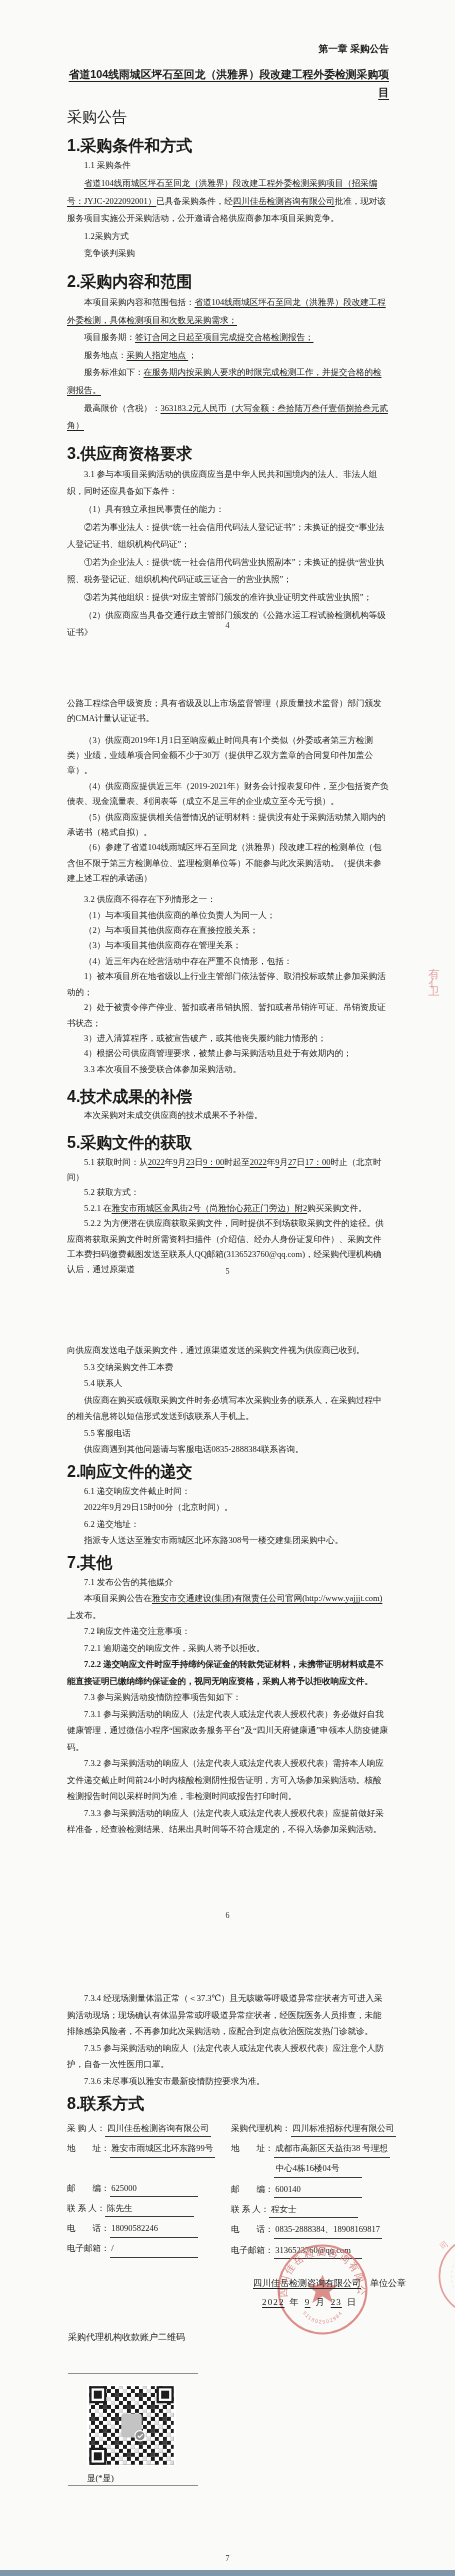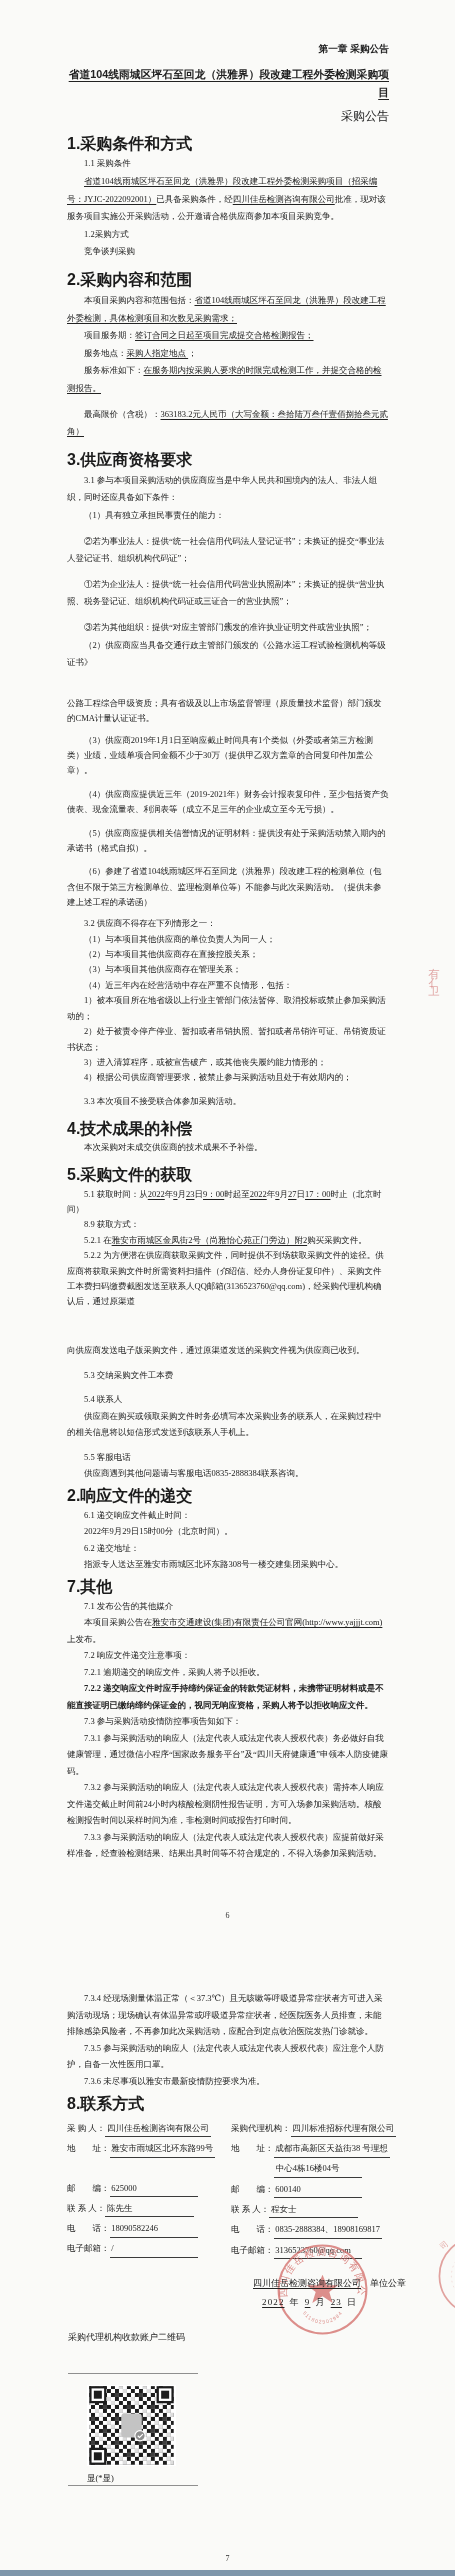--- a/index.html
+++ b/index.html
@@ -13,24 +13,24 @@
   .pg3 .b,.pg4 .b{line-height:16.5px}
   .in{text-indent:2em}
   .h1{font-family:"Liberation Sans","DejaVu Sans",sans-serif;font-weight:700;
       font-size:16px;line-height:15px;margin:11.4px 0 4.6px;color:#1c1c1c}
   .pg3 .h1,.pg4 .h1{margin:6.8px 0 3.4px}
   .chapter{font-family:"Liberation Sans","DejaVu Sans",sans-serif;font-weight:700;
       font-size:9.7px;line-height:13.7px;text-align:right;margin:0}
   .title{font-family:"Liberation Sans","DejaVu Sans",sans-serif;font-weight:700;
       font-size:10.8px;line-height:18px;text-align:right;margin:9px 0 0}
   .title span{text-decoration:underline;text-underline-offset:2.8px}
-  .subtitle{font-size:12px;text-align:right;margin:6.8px 0 0}
+  .subtitle{font-size:15px;text-align:left;margin:6.8px 0 0}
   .u{text-decoration:underline;text-underline-offset:2.3px}
   .bold{font-weight:700}
-  .mt6{margin-top:8px}.mt10{margin-top:5.7px}.mt14{margin-top:8px}
+  .mt6{margin-top:0}.mt10{margin-top:5.7px}.mt14{}
   .pagenum{position:absolute;left:0;width:455px;text-align:center;font-size:8px;color:#333}
   .pn4{top:621px}.pn5{top:1267px}.pn6{top:1911px}.pn7{top:2554px}
   
   .contact{display:flex;gap:15px;margin-top:9px;font-size:8.5px}
   .ccol{display:flex;flex-direction:column}
   .ccol.l{width:149px}.ccol.r{width:158px}
   .crow{margin-bottom:2.8px;line-height:16.5px;white-space:nowrap}
   .clabel{display:inline-block;white-space:pre}
   .cval{display:inline-block;border-bottom:0.6px solid #3a3a3a;min-width:85px;padding:0 1.7px}
   .gap-after{margin-bottom:22px}
@@ -97,21 +97,21 @@
   <p class="b in">2）处于被责令停产停业、暂扣或者吊销执照、暂扣或者吊销许可证、吊销资质证书状态；</p>
   <p class="b in">3）进入清算程序，或被宣告破产，或其他丧失履约能力情形的；</p>
   <p class="b in">4）根据公司供应商管理要求，被禁止参与采购活动且处于有效期内的；</p>
   <p class="b in mt14">3.3 本次项目不接受联合体参加采购活动。</p>
 
   <h2 class="h1">4.技术成果的补偿</h2>
   <p class="b in">本次采购对未成交供应商的技术成果不予补偿。</p>
 
   <h2 class="h1">5.采购文件的获取</h2>
   <p class="b in"><span>5.1 获取时间：从</span><span class="u">2022</span><span>年</span><span class="u">9</span><span>月</span><span class="u">23</span><span>日</span><span class="u">9：00</span><span>时起至</span><span class="u">2022</span><span>年</span><span class="u">9</span><span>月</span><span class="u">27</span><span>日</span><span class="u">17：00</span><span>时止（北京时间）</span></p>
-  <p class="b in">8.9 获取方式：</p>
+  <p class="b in">5.2 获取方式：</p>
   <p class="b in"><span>5.2.1 在</span><span class="u">雅安市雨城区金凤街2号（尚雅怡心苑正门旁边）附2</span><span>购买采购文件。</span></p>
   <p class="b in">5.2.2 为方便潜在供应商获取采购文件，同时提供不到场获取采购文件的途径。供应商将获取采购文件时所需资料扫描件（介绍信、经办人身份证复印件）、采购文件工本费扫码缴费截图发送至联系人QQ邮箱(3136523760@qq.com)，经采购代理机构确认后，通过原渠道</p>
 </div>
 <div class="pagenum pn5">5</div>
 
 <div class="page pg3">
   <p class="b">向供应商发送电子版采购文件，通过原渠道发送的采购文件视为供应商已收到。</p>
   <p class="b in mt6">5.3 交纳采购文件工本费</p>
   <p class="b in mt6">5.4 联系人</p>
   <p class="b in">供应商在购买或领取采购文件时务必填写本次采购业务的联系人，在采购过程中的相关信息将以短信形式发送到该联系人手机上。</p>

